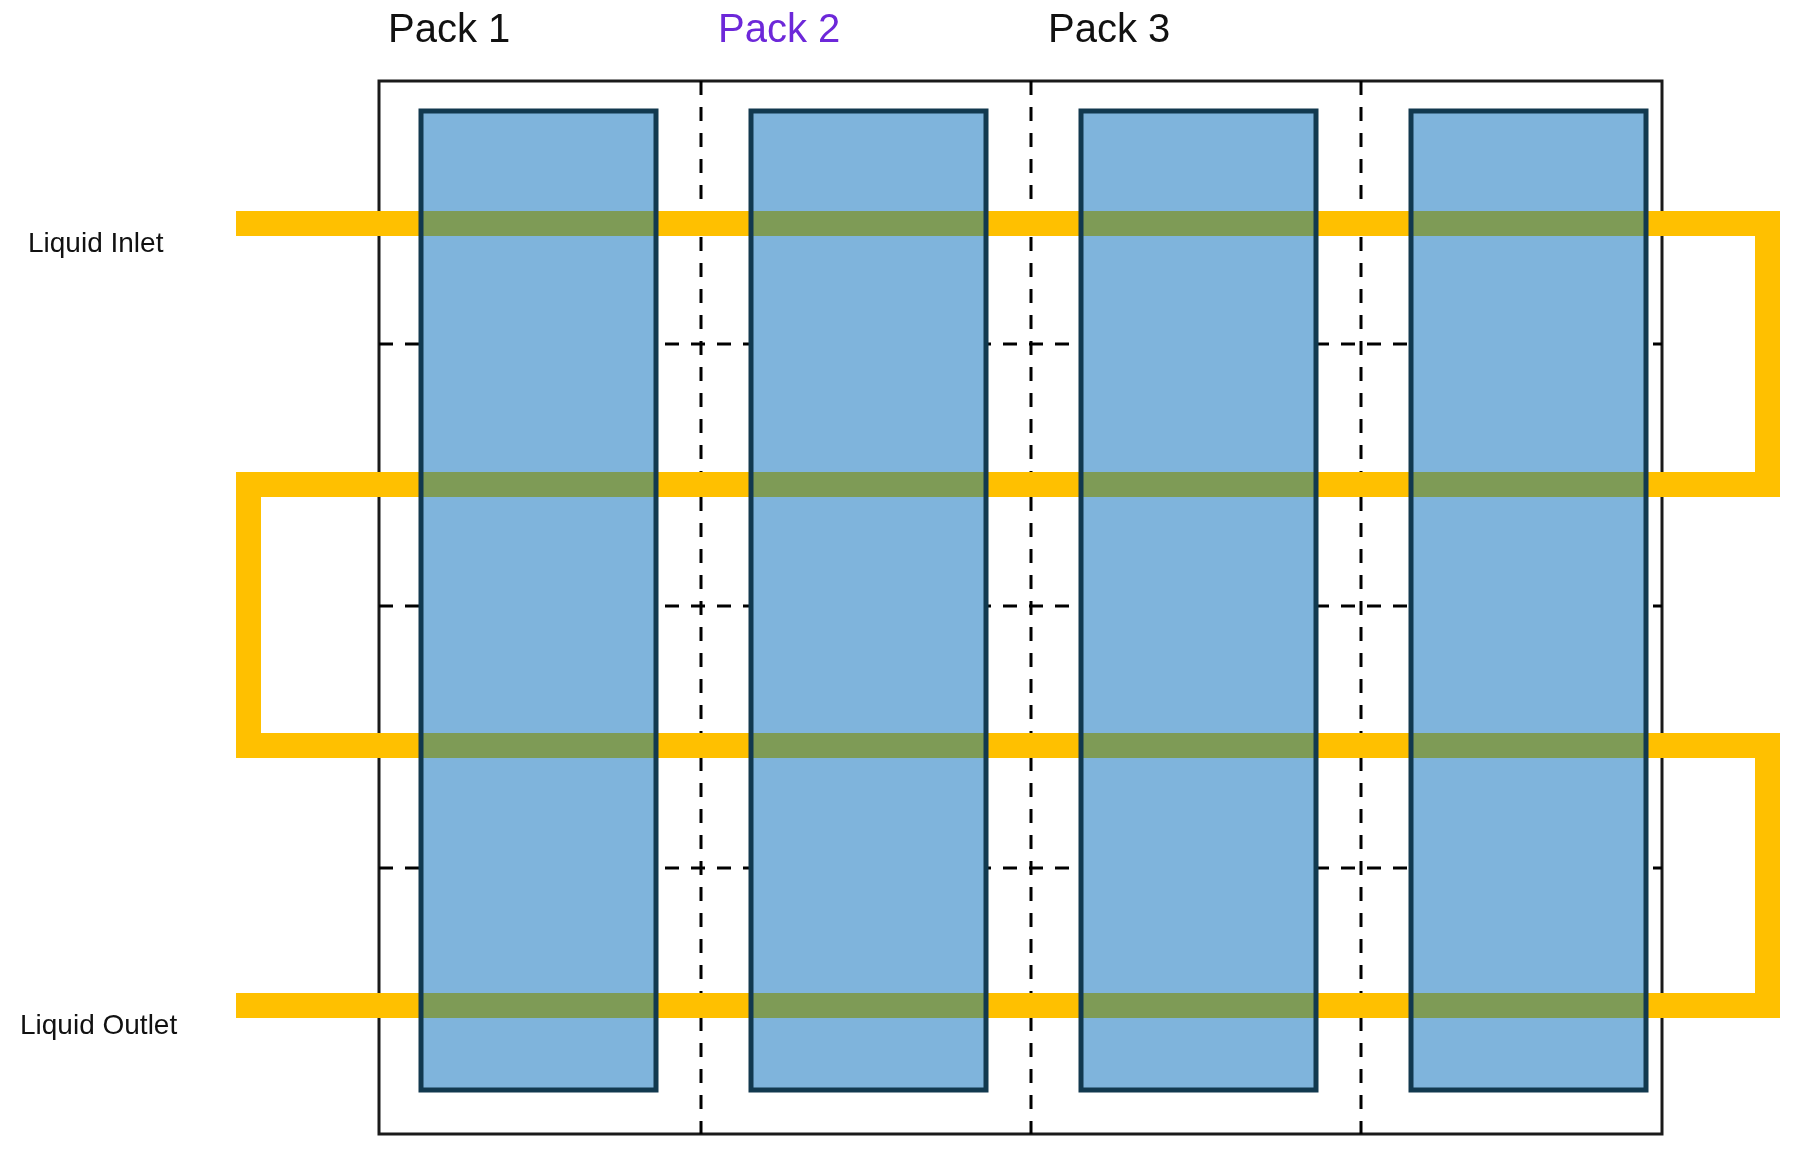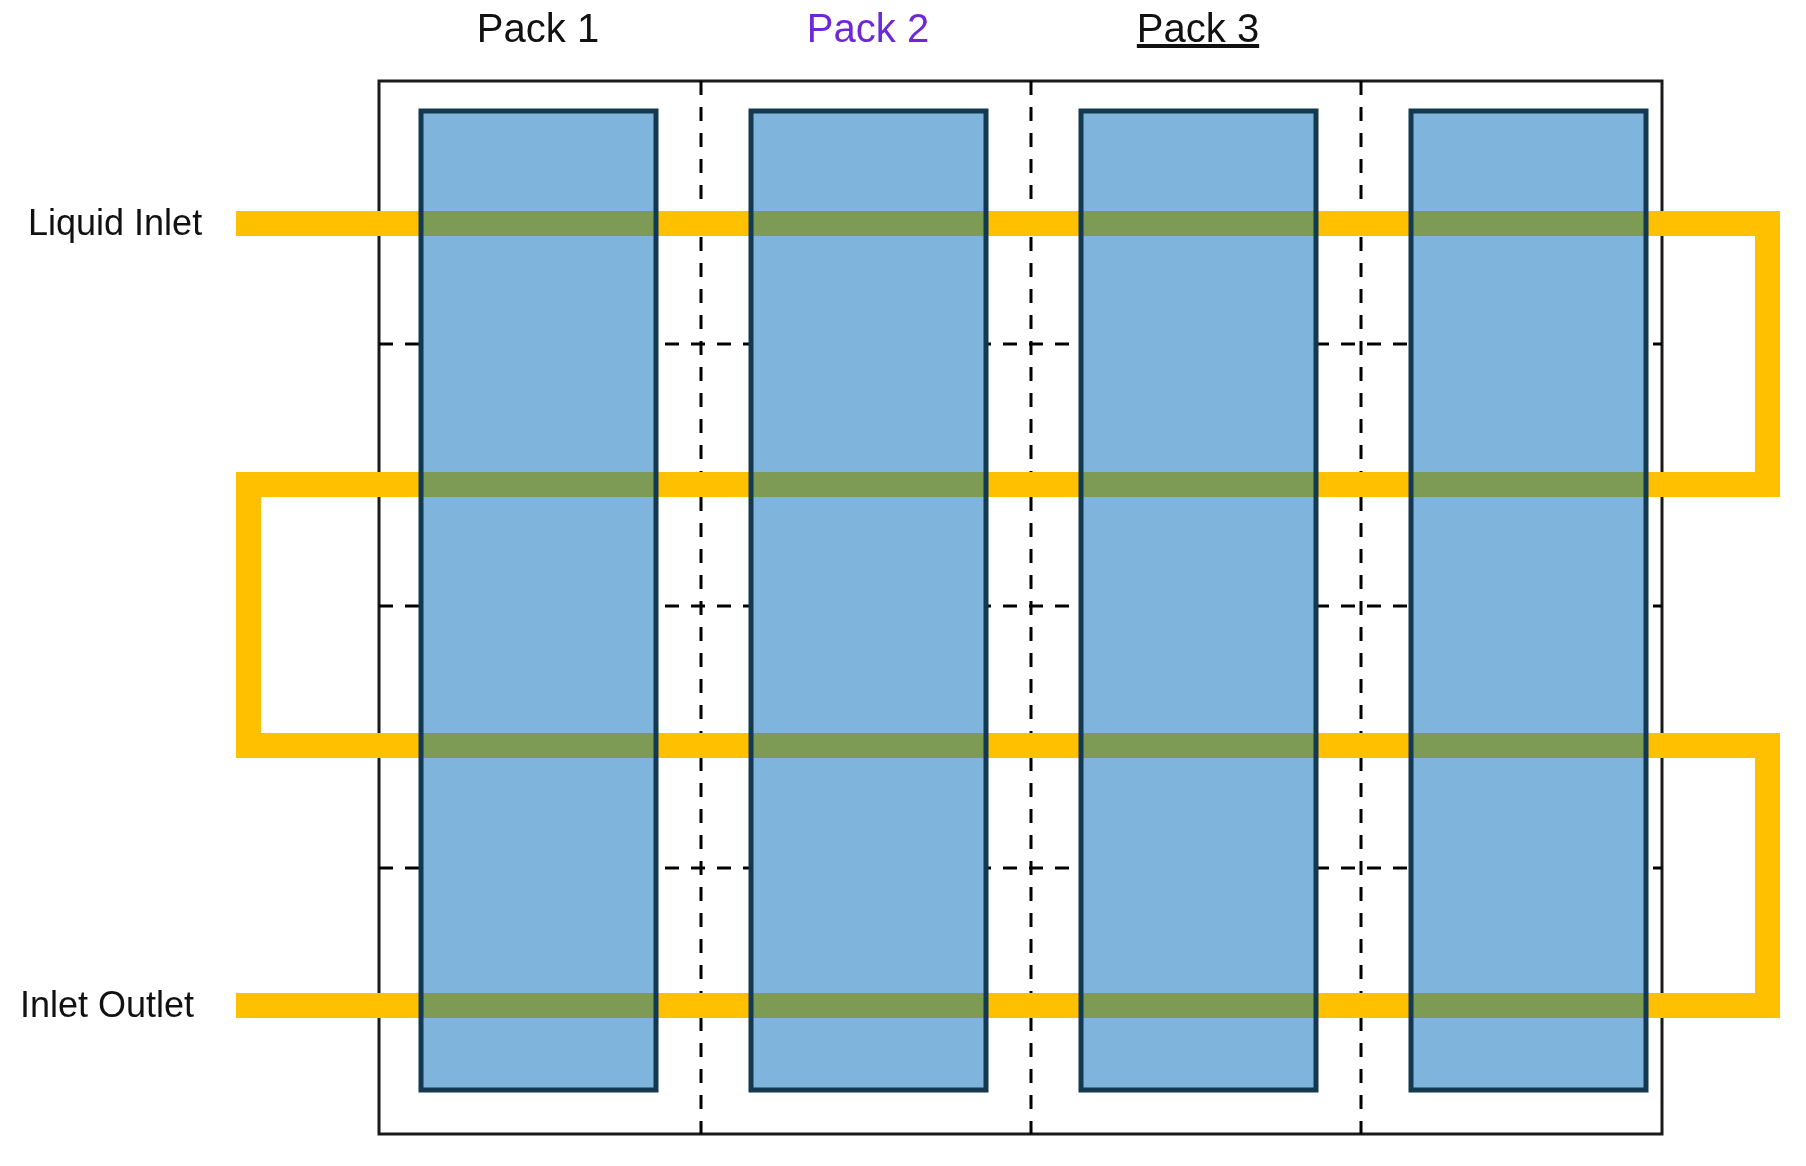--- a/index.html
+++ b/index.html
@@ -1,21 +1,21 @@
 <!DOCTYPE html>
 <html><head>
 <meta charset="utf-8">
 <style>
   html,body{margin:0;padding:0;background:#ffffff;}
   #stage{position:relative;width:1806px;height:1166px;background:#ffffff;
          font-family:"Liberation Sans",sans-serif;overflow:hidden;}
   #diagram{position:absolute;left:0;top:0;width:1806px;height:1166px;}
   .lbl{position:absolute;color:#111111;white-space:nowrap;}
-  .pack-label{font-size:40px;line-height:40px;text-align:center;}
-  .io-label{font-size:36px;line-height:40px;}
+  .pack-label{font-size:40px;line-height:40px;}
+  .io-label{font-size:28px;line-height:40px;margin-top:20px;}
 </style>
 </head>
 <body>
 
 <div id="stage">
   <svg id="diagram" viewBox="0 0 1806 1166">
     <defs>
       <clipPath id="clip-packs">
         <rect id="cp1" x="0" y="0" width="0" height="0"></rect>
         <rect id="cp2" x="0" y="0" width="0" height="0"></rect>
@@ -76,17 +76,17 @@
     <g id="pack-borders-group">
         <rect x="421" y="111" width="235" height="979" fill="none" stroke="#12394F" stroke-width="5"></rect>
         <rect x="751" y="111" width="235" height="979" fill="none" stroke="#12394F" stroke-width="5"></rect>
         <rect x="1081" y="111" width="235" height="979" fill="none" stroke="#12394F" stroke-width="5"></rect>
         <rect x="1411" y="111" width="235" height="979" fill="none" stroke="#12394F" stroke-width="5"></rect>
       </g>
   </svg>
 
   <div id="pack-label-0" class="lbl pack-label" style="left: 388px; top: 8px; width: 300px; color: rgb(17, 17, 17);">Pack 1</div>
   <div id="pack-label-1" class="lbl pack-label" style="left: 718px; top: 8px; width: 300px; color: #6d28d9;">Pack 2</div>
-  <div id="pack-label-2" class="lbl pack-label" style="left: 1048px; top: 8px; width: 300px; color: rgb(17, 17, 17); text-decoration: underline;">Pack 3</div>
+  <div id="pack-label-2" class="lbl pack-label" style="left: 1048px; top: 8px; width: 300px; color: rgb(17, 17, 17);">Pack 3</div>
 
   <div id="io-label-0" class="lbl io-label" style="left: 28px; top: 203px; color: rgb(17, 17, 17);">Liquid Inlet</div>
-  <div id="io-label-1" class="lbl io-label" style="left: 20px; top: 985px; color: rgb(17, 17, 17);">Inlet Outlet</div>
+  <div id="io-label-1" class="lbl io-label" style="left: 20px; top: 985px; color: rgb(17, 17, 17);">Liquid Outlet</div>
 </div>
 
 </body></html>

